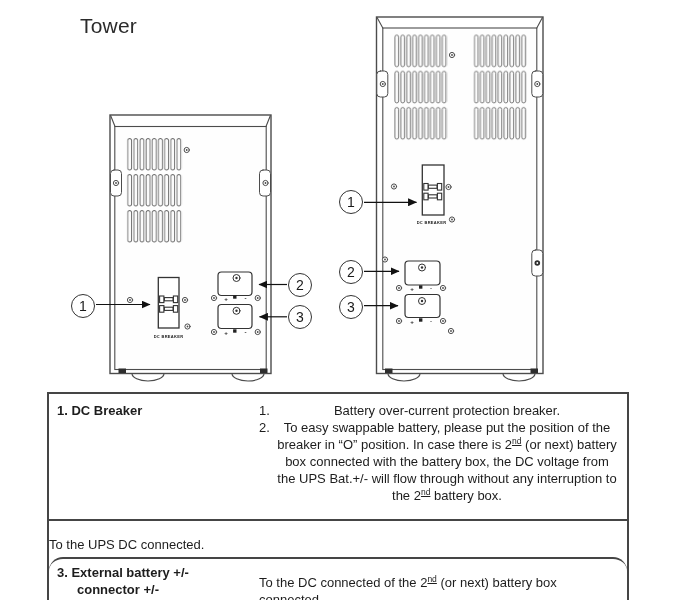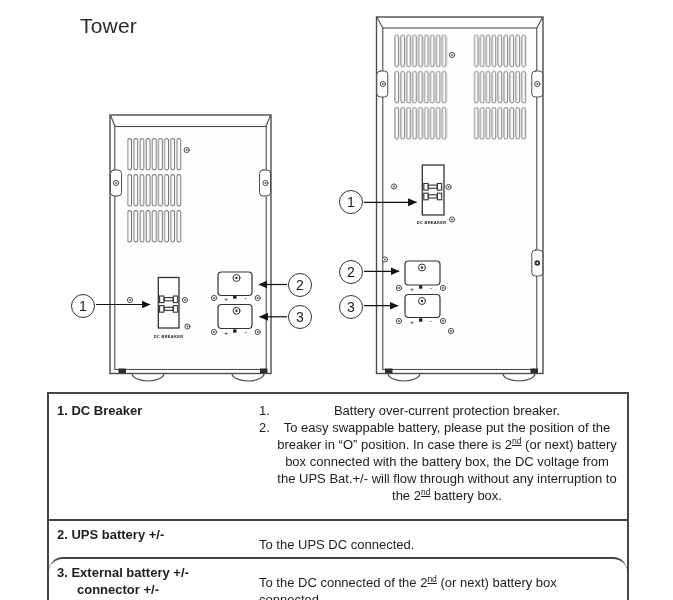--- a/index.html
+++ b/index.html
@@ -222,23 +222,20 @@
           <span class="num">1.</span>
           <span class="txt">Battery over-current protection breaker.</span>
         </div>
         <div class="num-item">
           <span class="num">2.</span>
           <span class="txt">To easy swappable battery, please put the position of the breaker in “O” position. In case there is 2<sup>nd</sup> (or next) battery box connected with the battery box, the DC voltage from the UPS Bat.+/- will flow through without any interruption to the 2<sup>nd</sup> battery box.</span>
         </div>
       </div>
     </div>
     <div class="row row-2">
-      <div class="cell-term">
-        <span class="term-text">2. UPS battery +/-</span>
-      </div>
       <div class="cell-desc">To the UPS DC connected.</div>
     </div>
     <div class="row row-3">
       <div class="cell-term">
         <span class="term-text">3. External battery +/-
 connector +/-</span>
       </div>
       <div class="cell-desc">To the DC connected of the 2<sup>nd</sup> (or next) battery box connected.</div>
     </div>
   </div>

